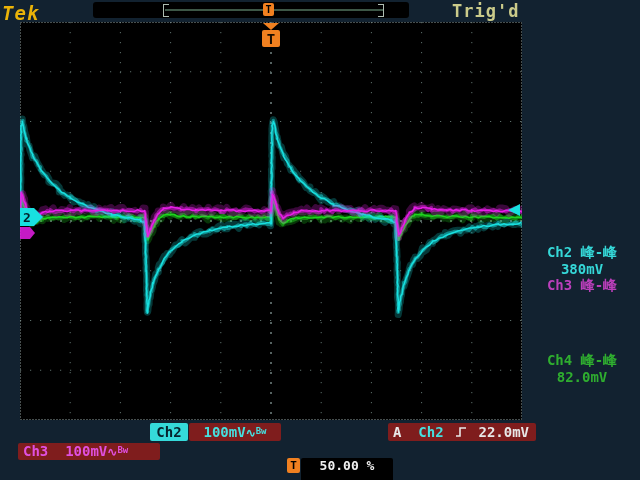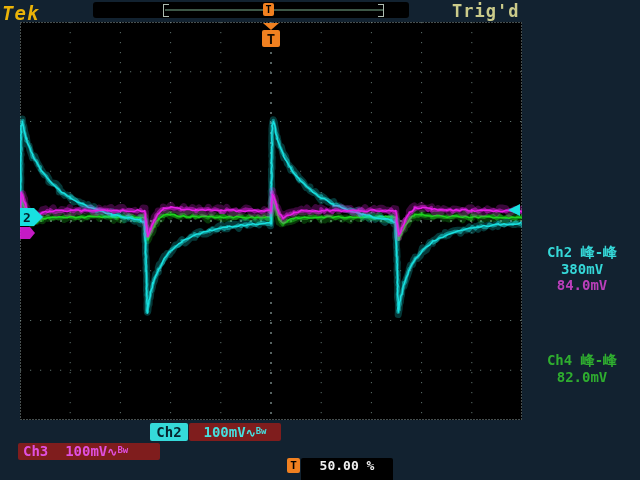--- a/index.html
+++ b/index.html
@@ -96,30 +96,38 @@
         <rect x="242" y="8" width="18" height="17" rx="2" fill="#f08020"></rect>
         <text x="251" y="22" fill="#1a0d00" font-size="14" font-weight="bold" text-anchor="middle">T</text>
       </svg>
   </div>
 
   <div class="abs meas meas-ch2">
     <div><span>Ch2</span> <span>峰-峰</span></div>
     <div>380mV</div>
   </div>
   <div class="abs meas meas-ch3">
-    <div>84.0mV</div>
+    <div><span>Ch3</span> <span>峰-峰</span></div>
   </div>
   <div class="abs meas meas-ch4">
     <div><span>Ch4</span> <span>峰-峰</span></div>
     <div>82.0mV</div>
   </div>
 
   <div class="abs bar ch2-chip">Ch2</div>
   <div class="abs bar blackbox ch2-val">
     <span>100mV</span><span class="coupl">∿</span><span class="bwtag">Bw</span>
+  </div>
+  <div class="abs bar blackbox trig-box">
+    <span>A</span>&nbsp;
+    <span class="trig-src">Ch2</span>
+    <svg class="slope-icon" width="12" height="12" viewBox="0 0 12 12">
+      <path d="M1 10 H5 V2 H11" stroke="#e8e8e8" stroke-width="1.6" fill="none"></path>
+    </svg>
+    <span>22.0mV</span>
   </div>
 
   <div class="abs bar blackbox row2 ch3-box">
     <span>Ch3</span>&nbsp;&nbsp;<span>100mV</span><span class="coupl">∿</span><span class="bwtag">Bw</span>
   </div>
 
   <div class="abs tpos-icon">T</div>
   <div class="abs tpos-box">50.00 %</div>
 
 </div>

